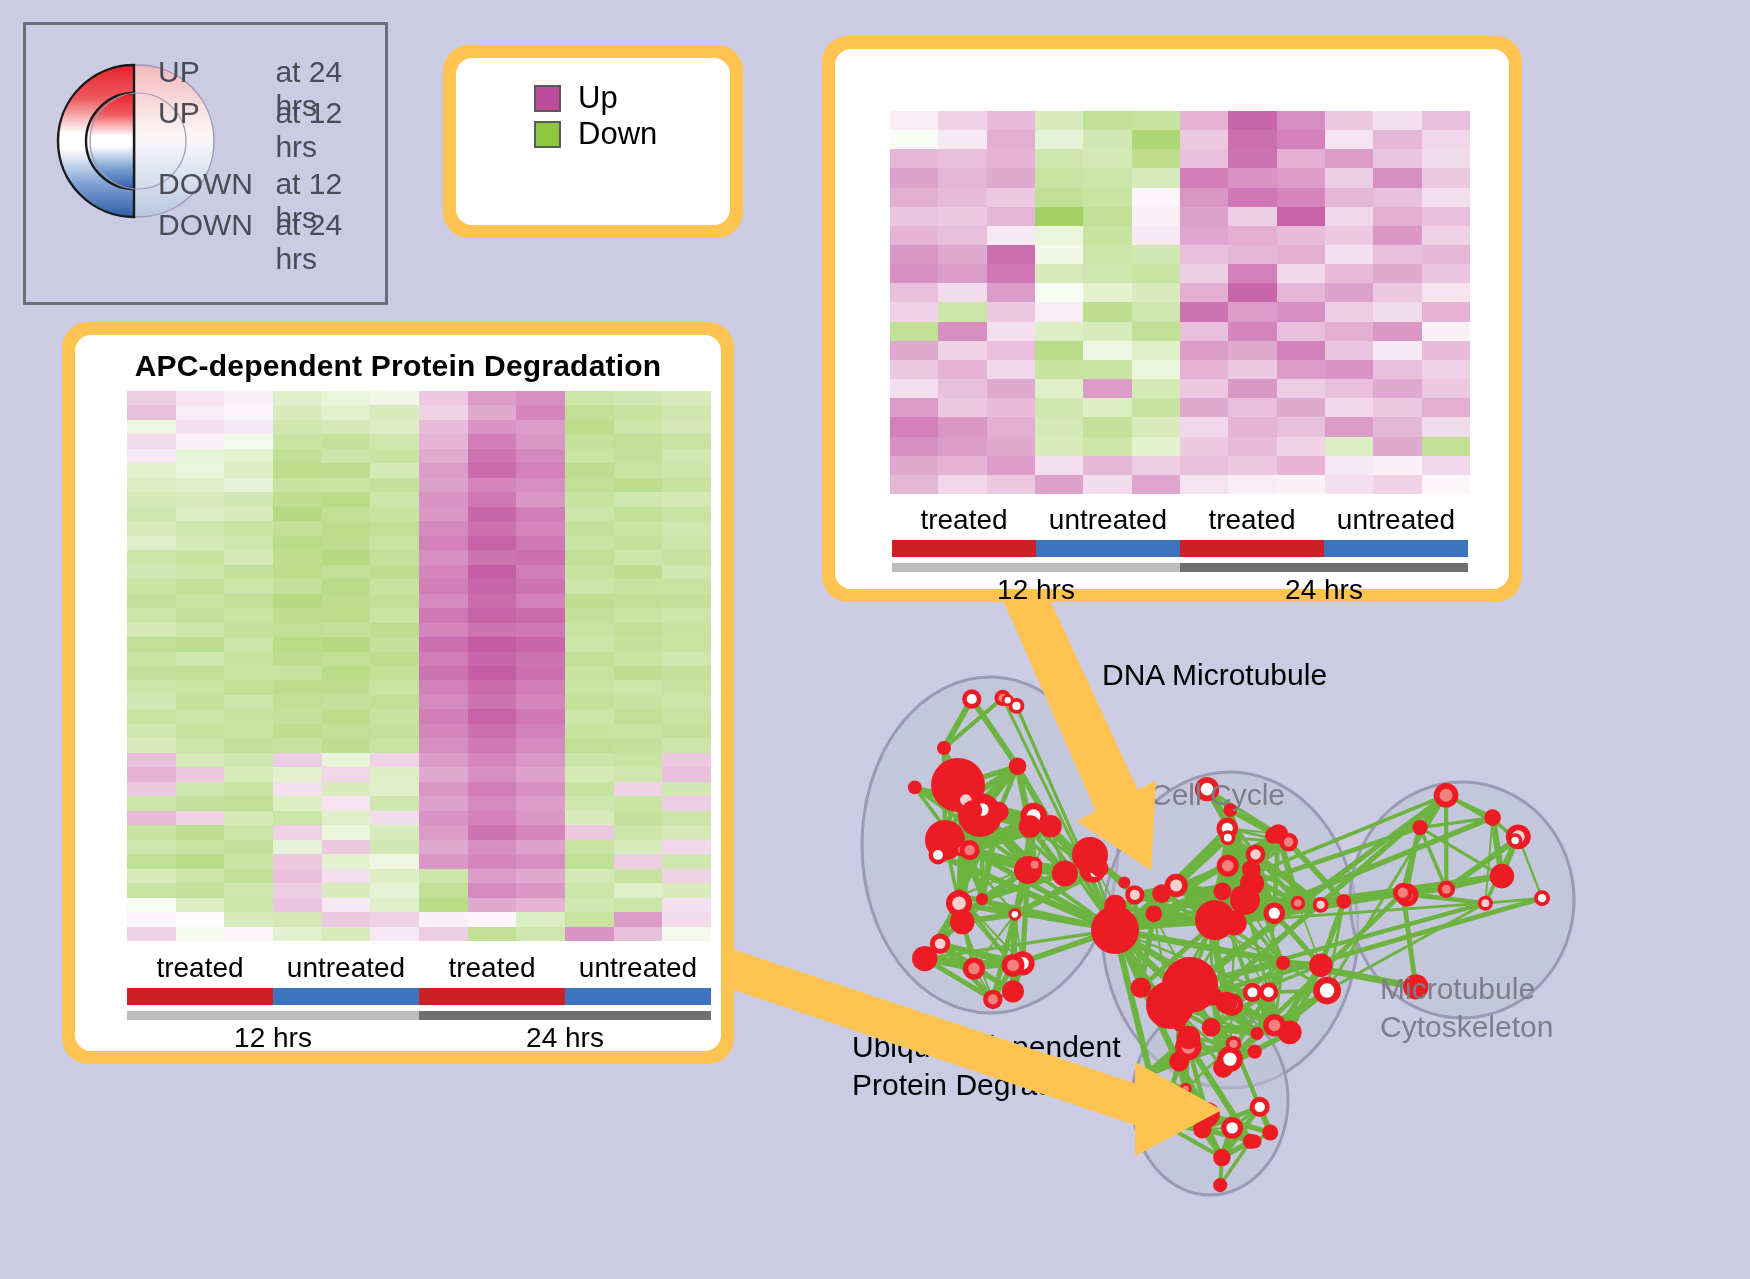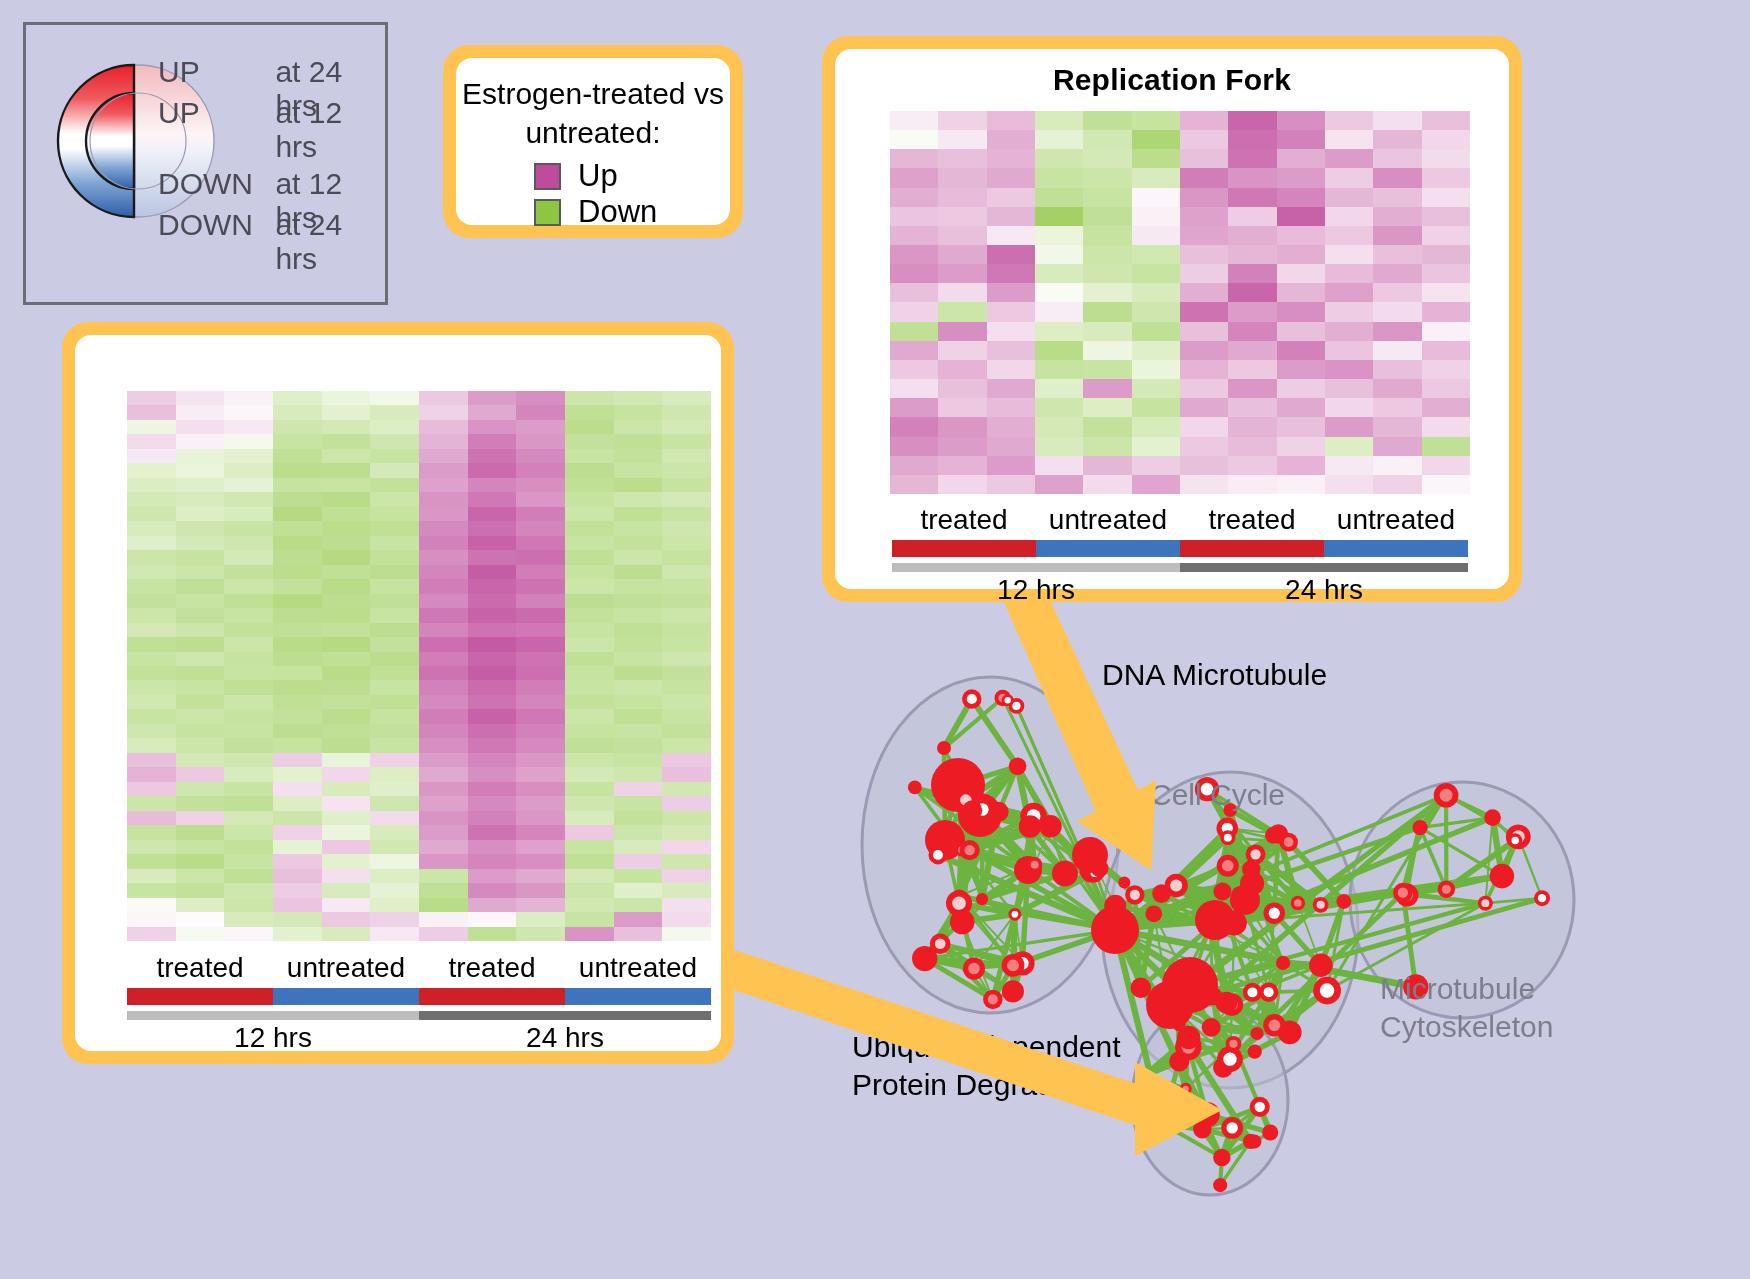--- a/index.html
+++ b/index.html
@@ -137,38 +137,35 @@
       <div class="legend-row">
         <span class="k">DOWN</span>
         <span class="v">at 24 hrs</span>
       </div>
     </div>
 
   </div>
 
   <div class="opanel" id="updown-legend">
     <div class="inner">
-      <div class="ul-title">Estrogen-treated
-vs untreated:</div>
       <div class="ul-items">
         <div class="ul-item">
           <span class="swatch" id="sw-up" style="background: rgb(191, 75, 156);"></span>
           <span class="ul-label">Up</span>
         </div>
         <div class="ul-item">
           <span class="swatch" id="sw-down" style="background: rgb(141, 198, 63);"></span>
           <span class="ul-label">Down</span>
         </div>
       </div>
     </div>
   </div>
 
   <div class="opanel" id="replication-panel">
     <div class="inner">
-      <div class="panel-title">Replication Fork</div>
       <div class="heatmap" id="replication-heat" style="grid-template-columns: repeat(12, 1fr); grid-template-rows: repeat(20, 1fr);">
           <div class="hm-cell" style="background: rgb(249, 237, 245);"></div>
           <div class="hm-cell" style="background: rgb(239, 210, 230);"></div>
           <div class="hm-cell" style="background: rgb(231, 187, 217);"></div>
           <div class="hm-cell" style="background: rgb(215, 235, 188);"></div>
           <div class="hm-cell" style="background: rgb(192, 224, 149);"></div>
           <div class="hm-cell" style="background: rgb(198, 227, 159);"></div>
           <div class="hm-cell" style="background: rgb(228, 179, 213);"></div>
           <div class="hm-cell" style="background: rgb(201, 102, 171);"></div>
           <div class="hm-cell" style="background: rgb(215, 143, 194);"></div>
@@ -424,20 +421,21 @@
         <div class="time-labels">
           <div>12 hrs</div>
           <div>24 hrs</div>
         </div>
       </div>
     </div>
   </div>
 
   <div class="opanel" id="apc-panel">
     <div class="inner">
+      <div class="panel-title">APC-dependent Protein Degradation</div>
       <div class="heatmap" id="apc-heat" style="grid-template-columns: repeat(12, 1fr); grid-template-rows: repeat(38, 1fr);">
           <div class="hm-cell" style="background: rgb(237, 205, 227);"></div>
           <div class="hm-cell" style="background: rgb(245, 228, 240);"></div>
           <div class="hm-cell" style="background: rgb(250, 241, 247);"></div>
           <div class="hm-cell" style="background: rgb(223, 239, 201);"></div>
           <div class="hm-cell" style="background: rgb(234, 245, 220);"></div>
           <div class="hm-cell" style="background: rgb(241, 248, 232);"></div>
           <div class="hm-cell" style="background: rgb(236, 201, 225);"></div>
           <div class="hm-cell" style="background: rgb(220, 156, 201);"></div>
           <div class="hm-cell" style="background: rgb(215, 143, 194);"></div>

